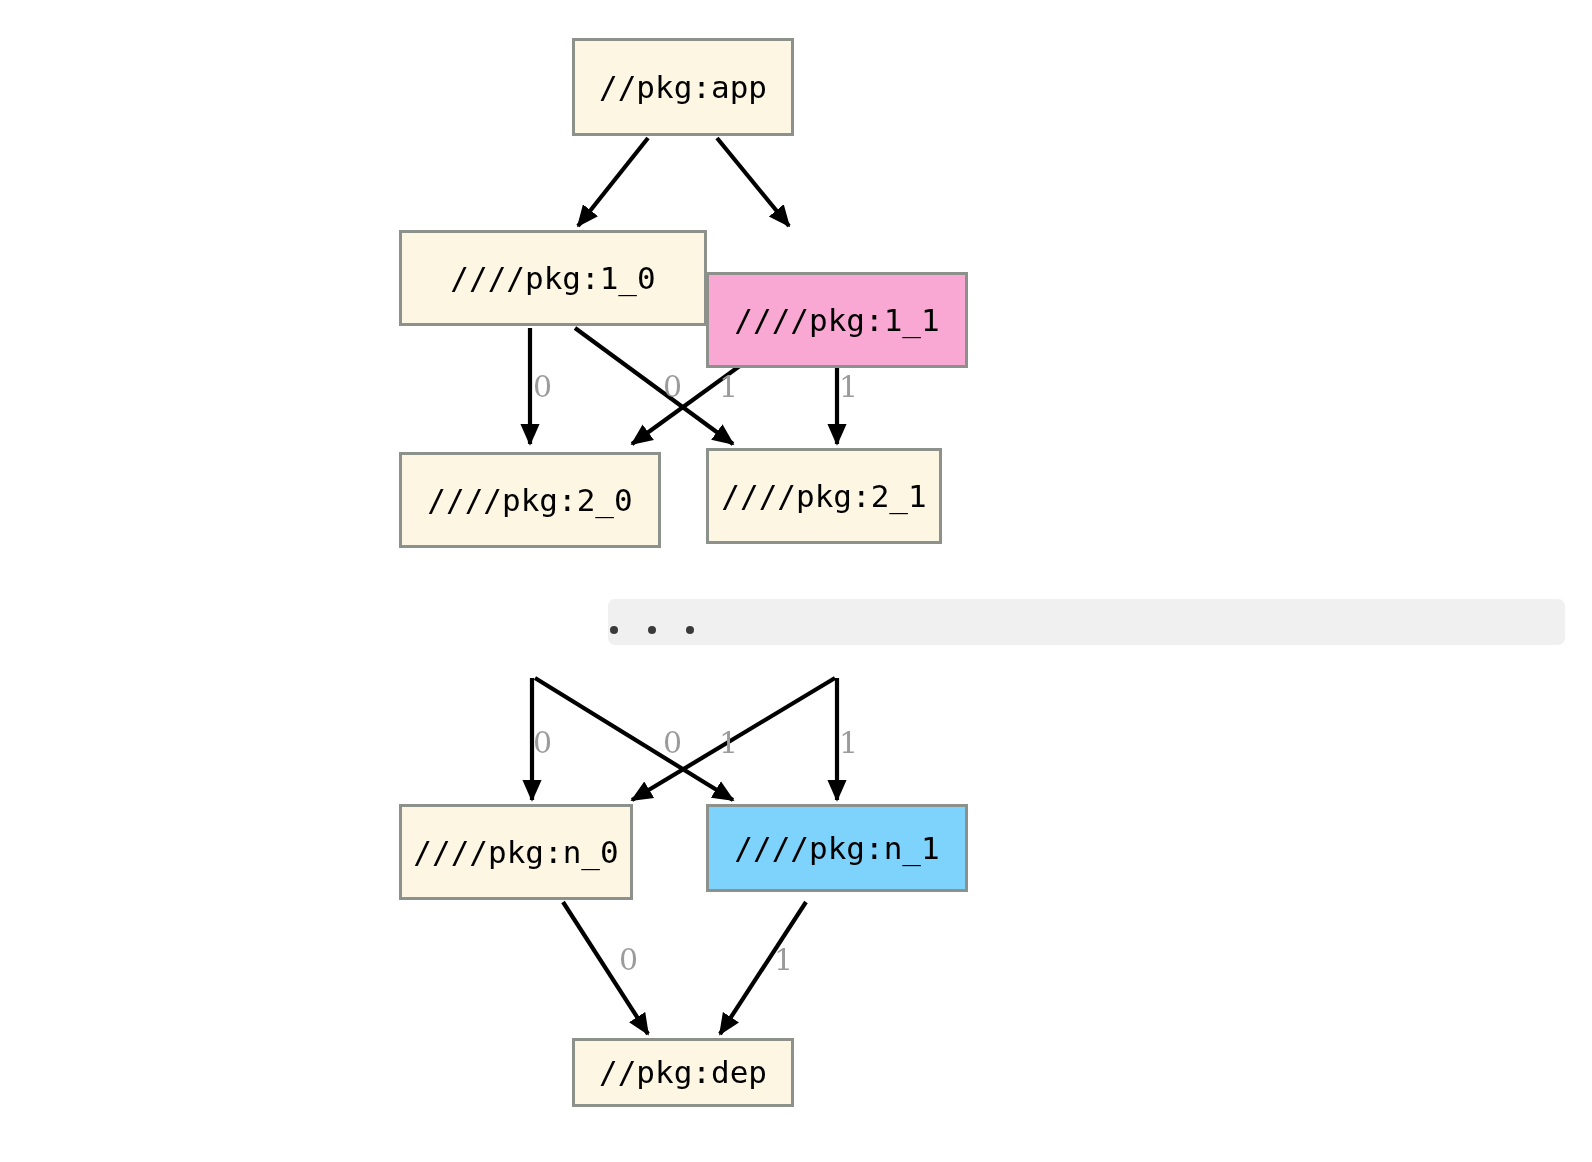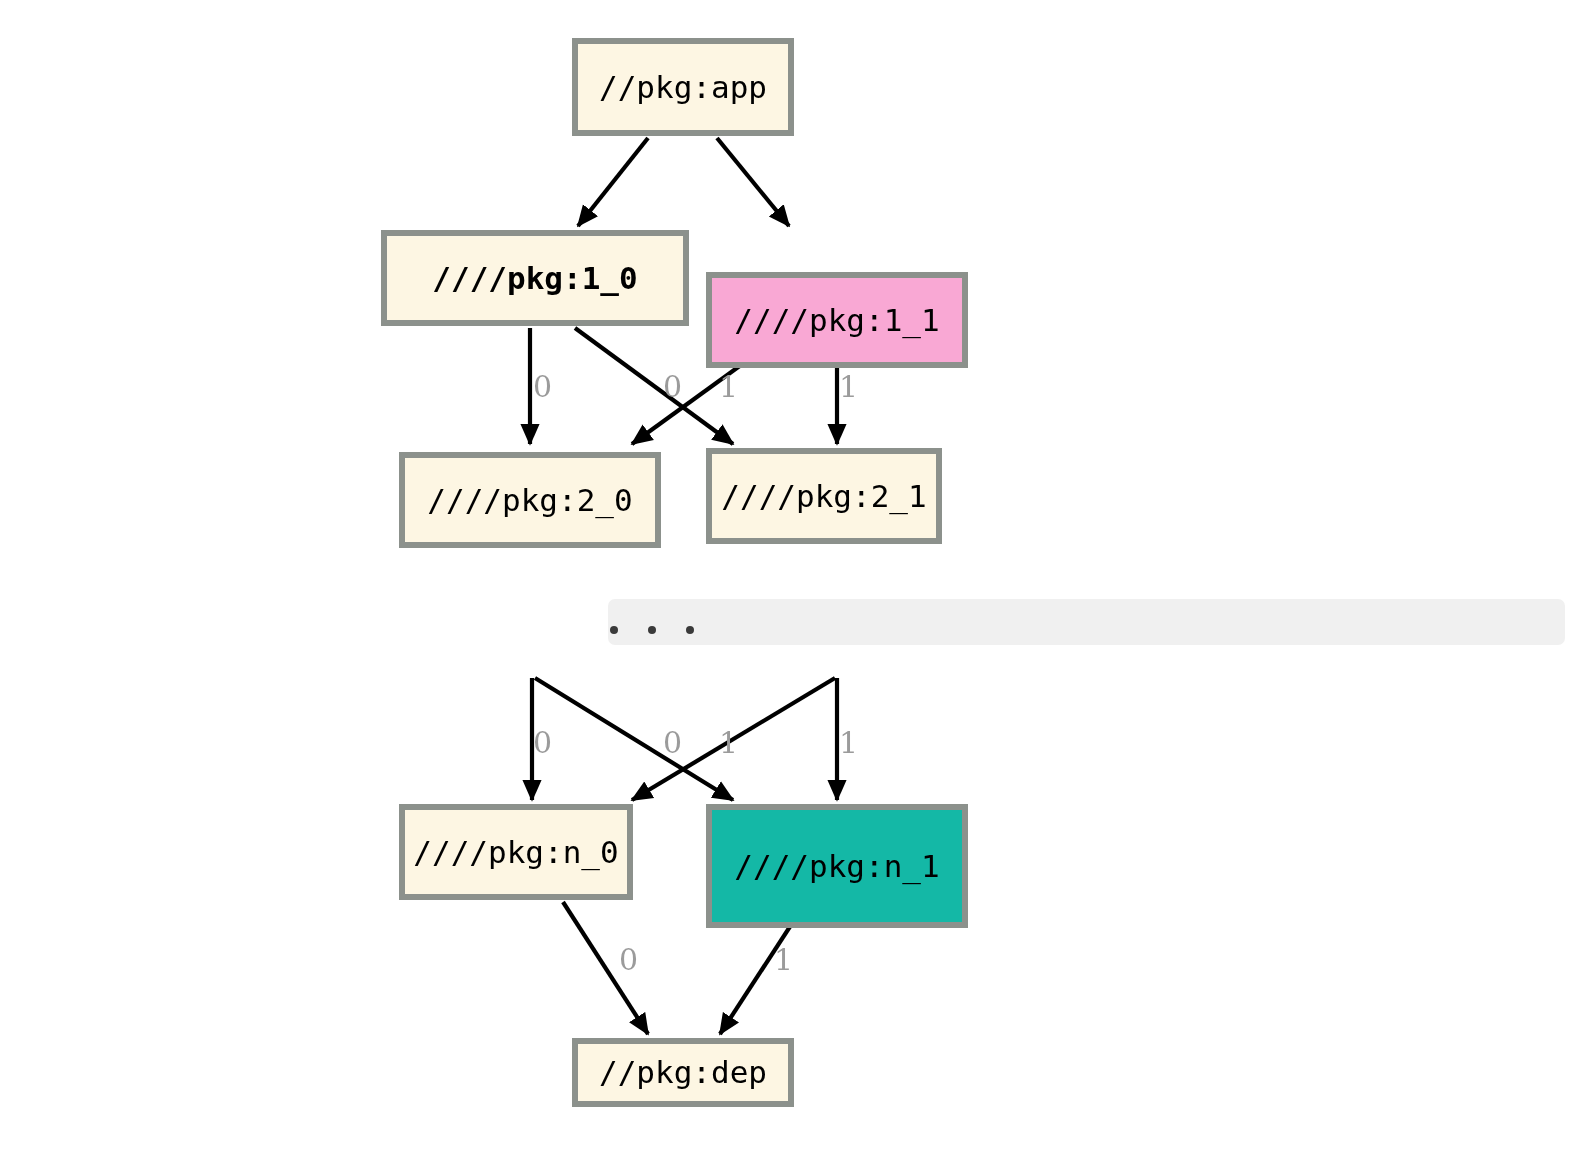--- a/index.html
+++ b/index.html
@@ -21,21 +21,21 @@
     position: absolute;
     left: 0;
     top: 0;
     width: 1592px;
     height: 1162px;
   }
   .node-box {
     position: absolute;
     box-sizing: border-box;
     background: #fdf6e3;
-    border: 6px solid #14532d;
+    border: 3px solid #14532d;
     display: flex;
     align-items: center;
     justify-content: center;
     z-index: 3;
   }
   .node-label {
     font-family: "DejaVu Sans Mono", monospace;
     font-size: 31px;
     color: #000000;
     letter-spacing: 0px;
@@ -102,36 +102,36 @@
   <div class="ellipsis-dots" style="left: 610px; top: 626px;">
     <span class="dot" style="background: rgb(58, 58, 58);"></span>
     <span class="dot" style="background: rgb(58, 58, 58);"></span>
     <span class="dot" style="background: rgb(58, 58, 58);"></span>
   </div>
 
   <div id="nodes-layer">
       <div class="node-box" style="left: 572px; top: 38px; width: 222px; height: 98px; background: rgb(253, 246, 227); border-color: rgb(140, 145, 140);">
         <span class="node-label">//pkg:app</span>
       </div>
-      <div class="node-box" style="left: 381px; top: 230px; width: 308px; height: 96px; background: rgb(253, 246, 227); border-color: rgb(140, 145, 140); font-weight: bold;">
+      <div class="node-box" style="left: 399px; top: 230px; width: 308px; height: 96px; background: rgb(253, 246, 227); border-color: rgb(140, 145, 140);">
         <span class="node-label">////pkg:1_0</span>
       </div>
       <div class="node-box" style="left: 706px; top: 230px; width: 262px; height: 96px; background: #f9a8d4; border-color: rgb(140, 145, 140); margin-top: 42px;">
         <span class="node-label">////pkg:1_1</span>
       </div>
       <div class="node-box" style="left: 399px; top: 452px; width: 262px; height: 96px; background: rgb(253, 246, 227); border-color: rgb(140, 145, 140);">
         <span class="node-label">////pkg:2_0</span>
       </div>
       <div class="node-box" style="left: 706px; top: 448px; width: 236px; height: 96px; background: rgb(253, 246, 227); border-color: rgb(140, 145, 140);">
         <span class="node-label">////pkg:2_1</span>
       </div>
       <div class="node-box" style="left: 399px; top: 804px; width: 234px; height: 96px; background: rgb(253, 246, 227); border-color: rgb(140, 145, 140);">
         <span class="node-label">////pkg:n_0</span>
       </div>
-      <div class="node-box" style="left: 706px; top: 804px; width: 262px; height: 124px; background: #14b8a6; border-color: rgb(140, 145, 140);">
+      <div class="node-box" style="left: 706px; top: 804px; width: 262px; height: 88px; background: #7dd3fc; border-color: rgb(140, 145, 140);">
         <span class="node-label">////pkg:n_1</span>
       </div>
       <div class="node-box" style="left: 572px; top: 1038px; width: 222px; height: 69px; background: rgb(253, 246, 227); border-color: rgb(140, 145, 140);">
         <span class="node-label">//pkg:dep</span>
       </div>
     </div>
   <div id="labels-layer">
       <div class="edge-label" style="left: 533px; top: 372px; color: rgb(155, 155, 155);">0</div>
       <div class="edge-label" style="left: 663px; top: 372px; color: rgb(155, 155, 155);">0</div>
       <div class="edge-label" style="left: 719px; top: 372px; color: rgb(155, 155, 155);">1</div>

